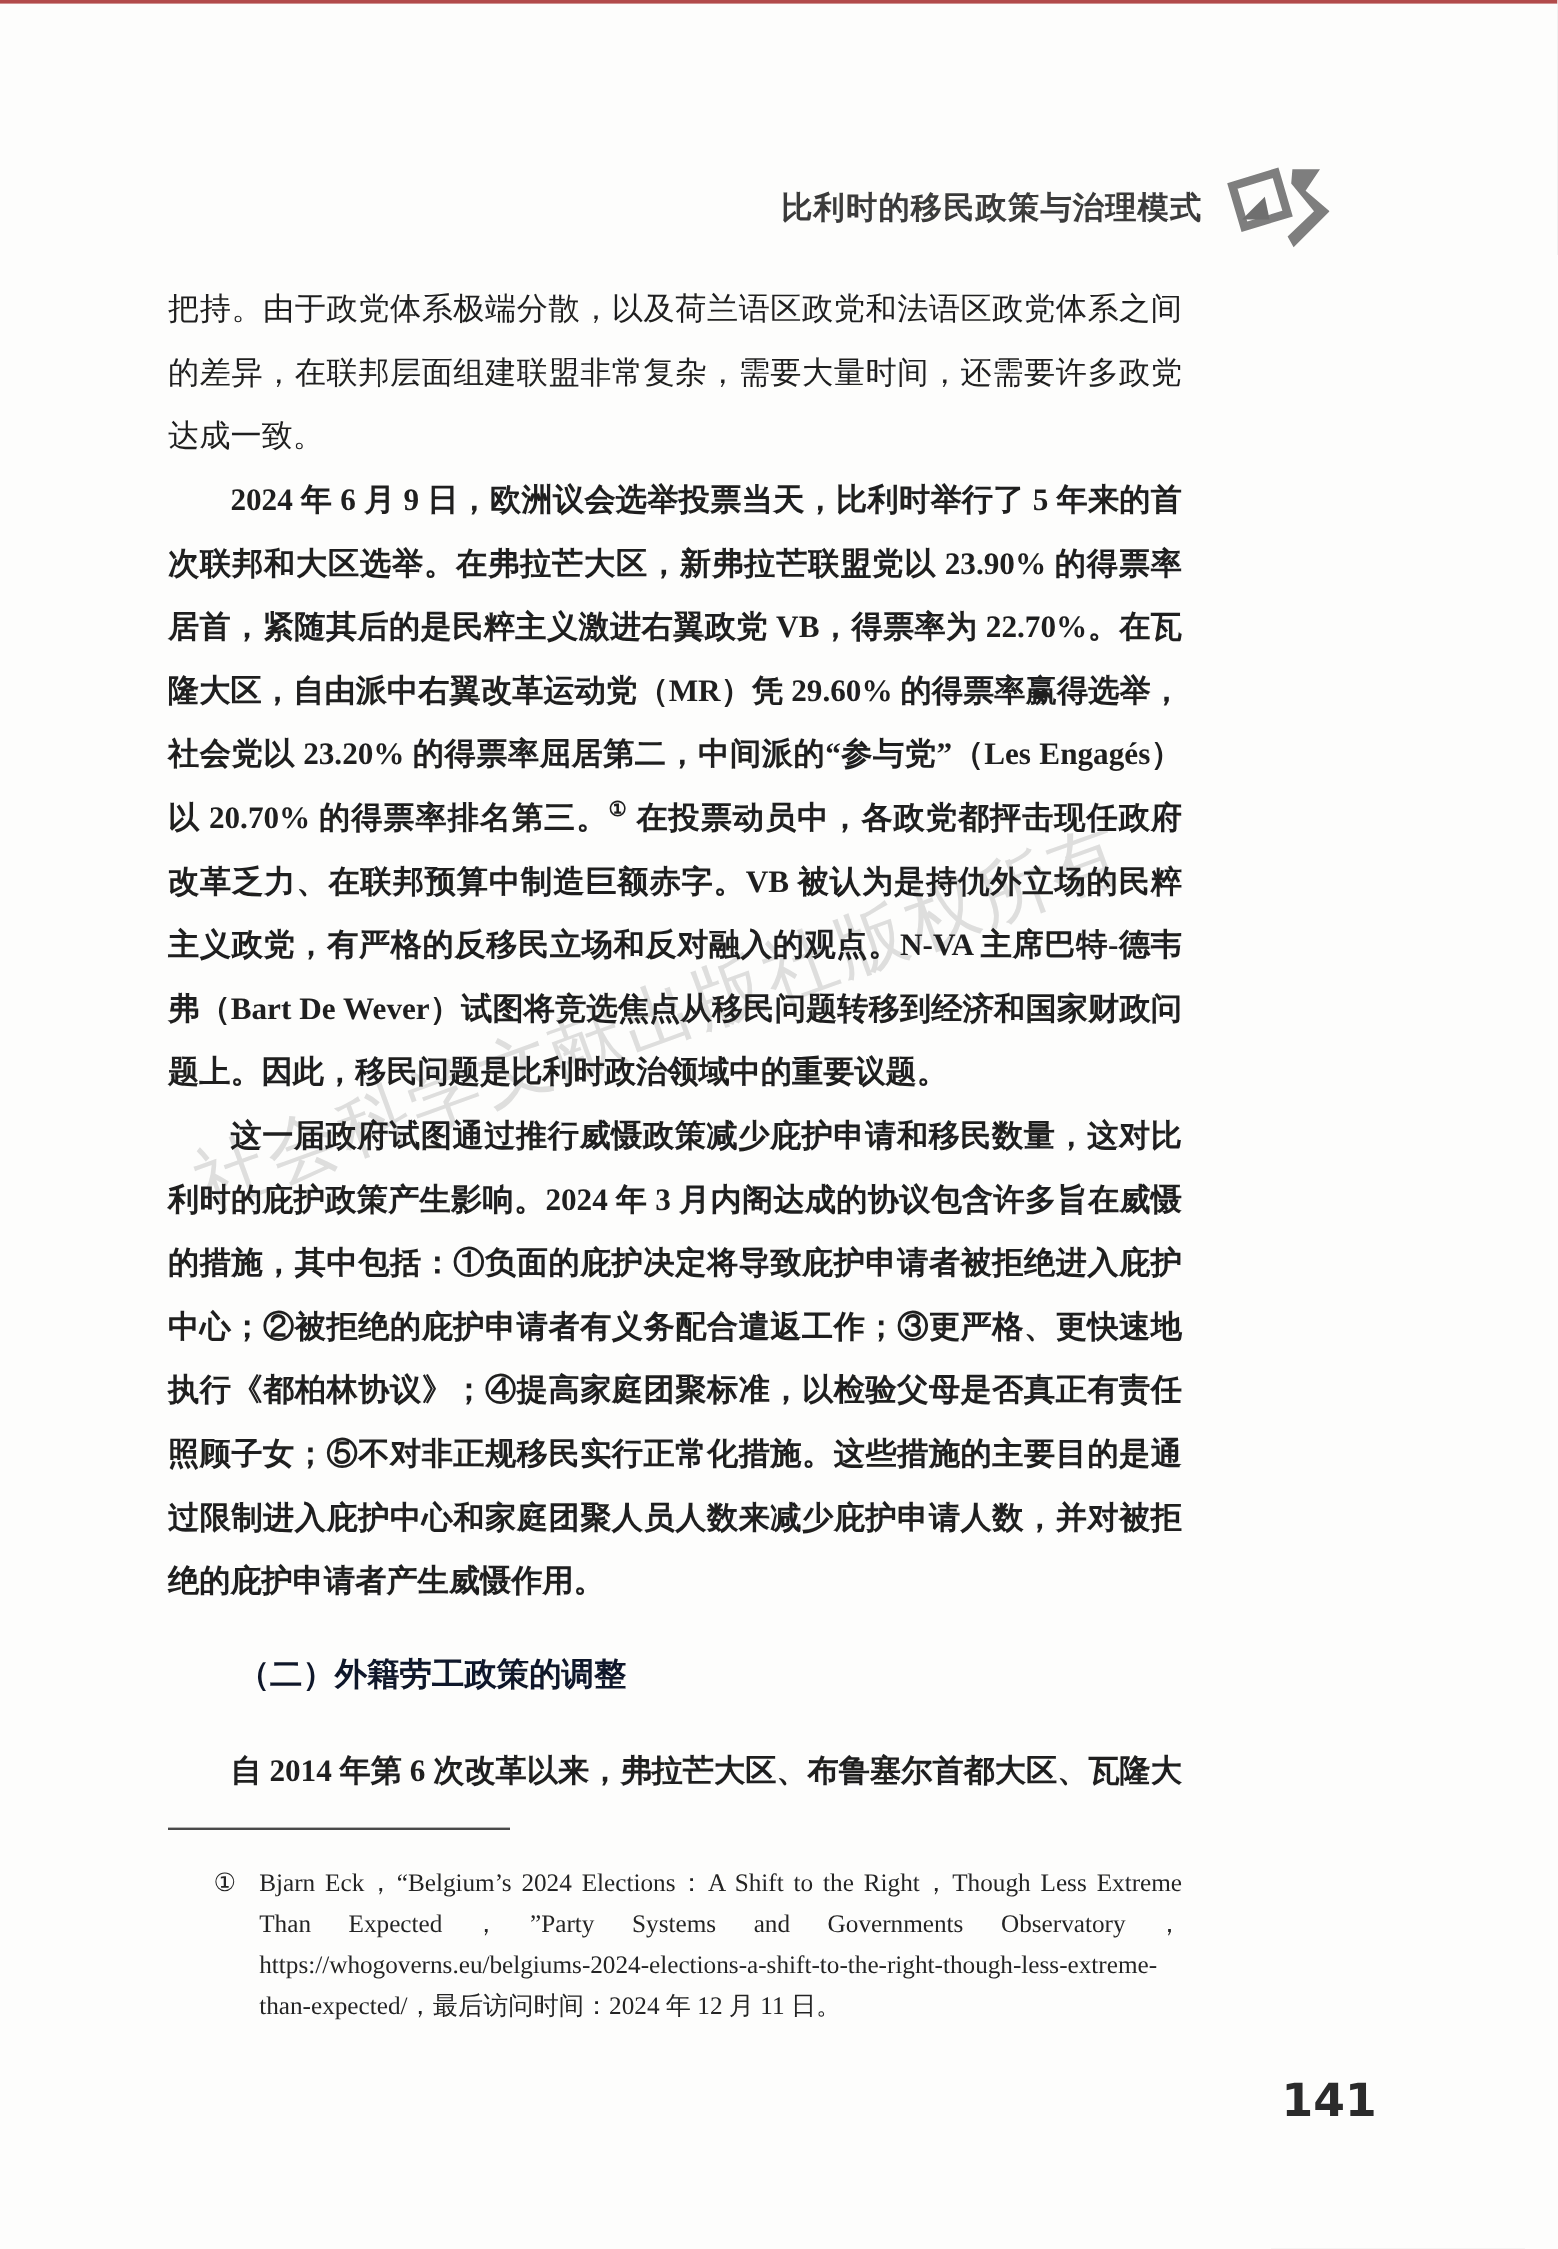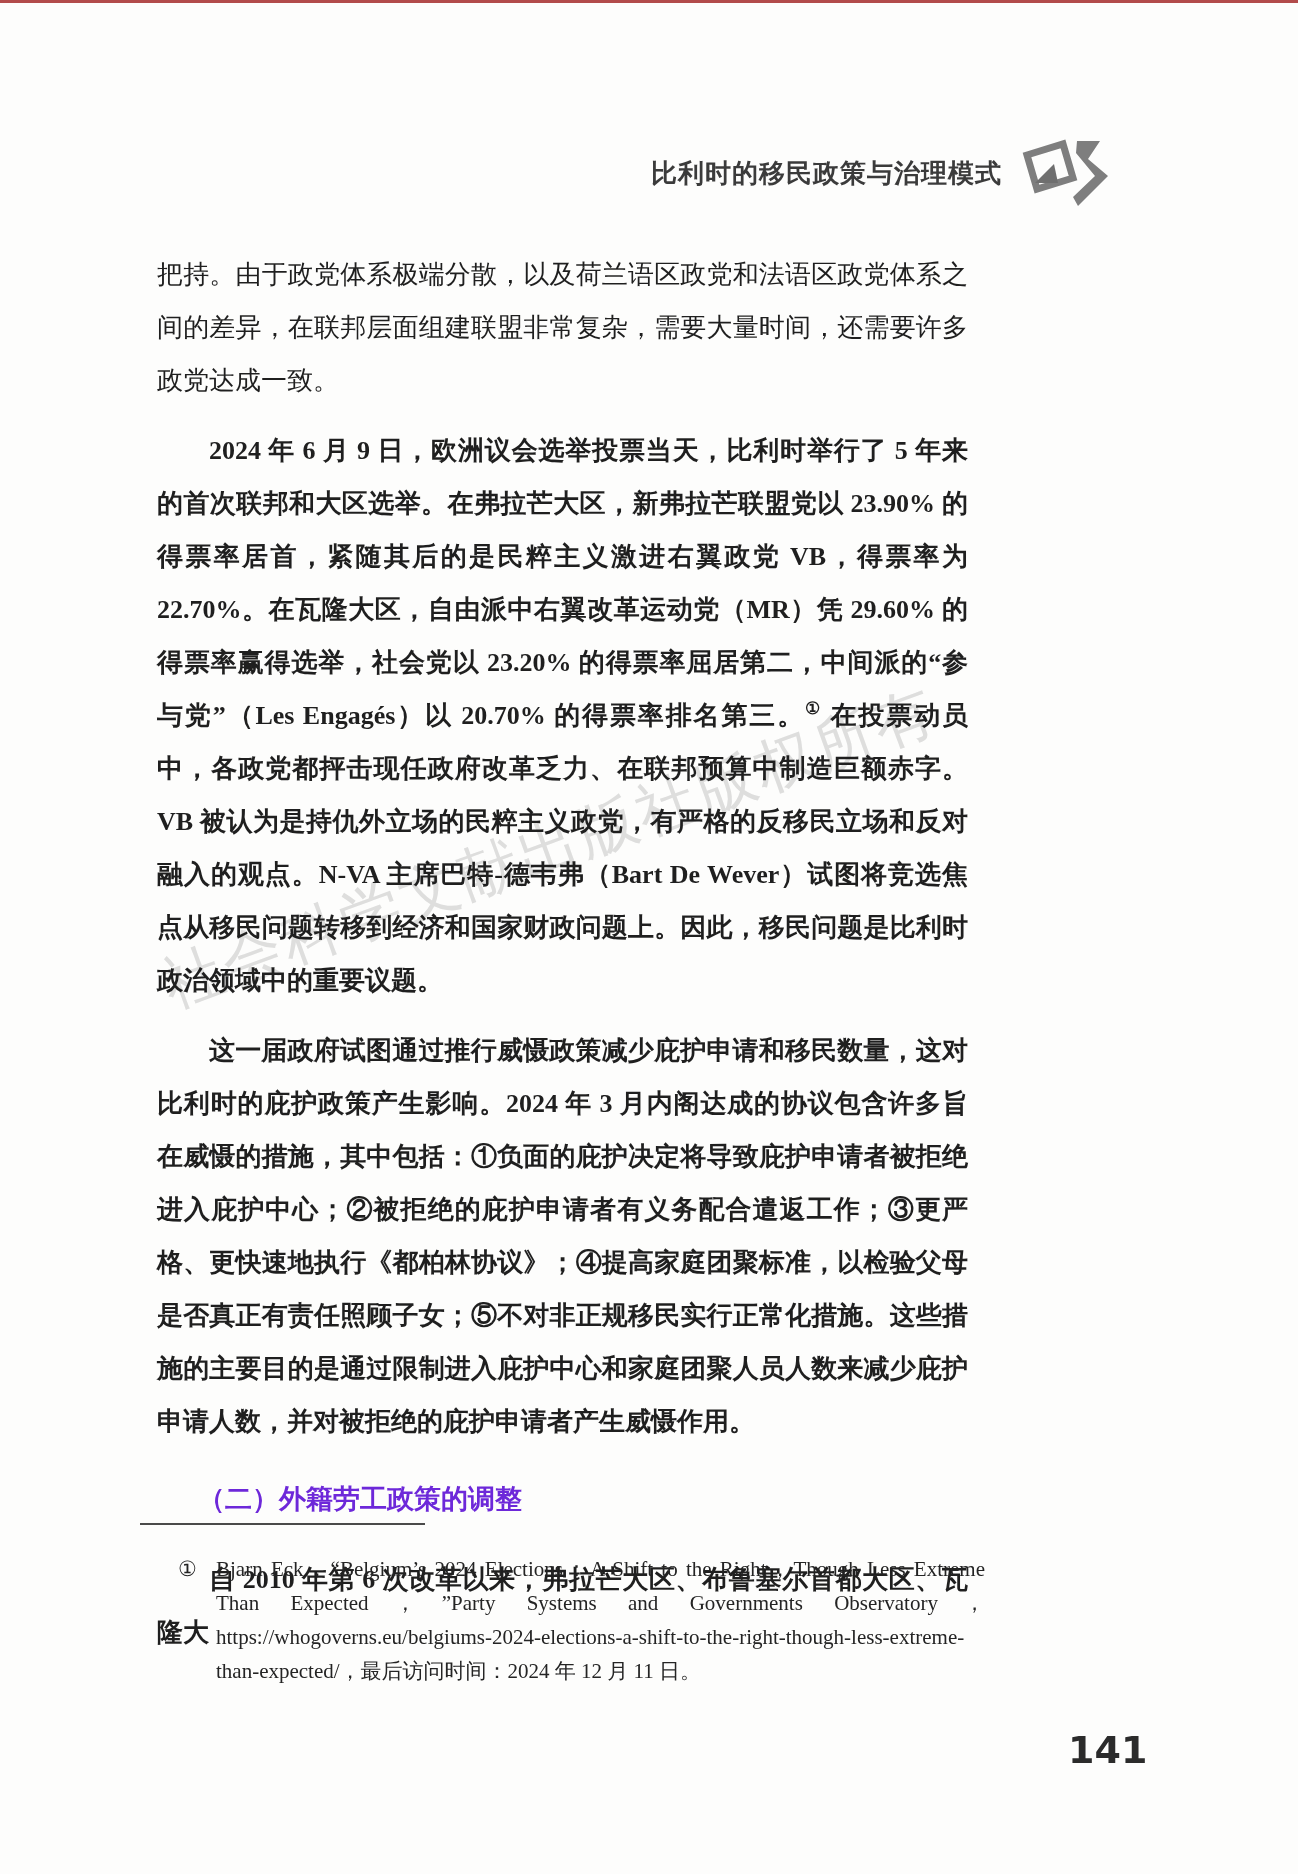--- a/index.html
+++ b/index.html
@@ -32,34 +32,34 @@
   }
   .head-title {
     font-family:"Liberation Sans","DejaVu Sans",sans-serif;
     font-weight:bold; font-size:26px; color:#3b3b3b; letter-spacing:1px;
   }
   .head-logo { display:inline-block; line-height:0; }
   .body-text {
     position:absolute; left:140px; top:231px; width:845px; z-index:2;
   }
   .para {
-    margin:17px;
+    margin:0;
     font-size:26px; line-height:53px;
     text-align:justify; text-justify:inter-ideograph;
     color:#1f1f1f;
   }
   .para.indent { text-indent:52px;font-weight:bold; }
   .note-ref {
     font-size:17px; line-height:0; vertical-align:super;
   }
   .section-heading {
     margin:25px 0 0 0;
     font-family:"Liberation Sans","DejaVu Sans",sans-serif;
     font-weight:bold; font-size:27px; line-height:53px;
-    text-indent:58px; color:#6d28d9;
+    text-indent:58px; color:#0f172a;
   }
   .para.after-heading { margin-top:27px; }
   .footnote-rule {
     position:absolute; left:140px; top:1523px; width:285px;
     border-top:2px solid #4a4a4a; z-index:2;
   }
   .footnote {
     position:absolute; left:178px; top:1552px; width:807px;
     display:flex; z-index:2;
     font-size:21px; line-height:34px; color:#242424;
@@ -90,21 +90,21 @@
         <path d="M57 5 L80 5 L68 23 L88 40 L58 70 L53 61 L75 40 L56 17 Z" fill="#7e7e7e"></path>
       </svg>
     </span>
   </header>
 
   <main class="body-text">
     <p class="para">把持。由于政党体系极端分散，以及荷兰语区政党和法语区政党体系之间的差异，在联邦层面组建联盟非常复杂，需要大量时间，还需要许多政党达成一致。</p>
     <p class="para indent"><span>2024 年 6 月 9 日，欧洲议会选举投票当天，比利时举行了 5 年来的首次联邦和大区选举。在弗拉芒大区，新弗拉芒联盟党以 23.90% 的得票率居首，紧随其后的是民粹主义激进右翼政党 VB，得票率为 22.70%。在瓦隆大区，自由派中右翼改革运动党（MR）凭 29.60% 的得票率赢得选举，社会党以 23.20% 的得票率屈居第二，中间派的“参与党”（Les Engagés）以 20.70% 的得票率排名第三。</span><sup class="note-ref">①</sup><span> 在投票动员中，各政党都抨击现任政府改革乏力、在联邦预算中制造巨额赤字。VB 被认为是持仇外立场的民粹主义政党，有严格的反移民立场和反对融入的观点。N-VA 主席巴特-德韦弗（Bart De Wever）试图将竞选焦点从移民问题转移到经济和国家财政问题上。因此，移民问题是比利时政治领域中的重要议题。</span></p>
     <p class="para indent">这一届政府试图通过推行威慑政策减少庇护申请和移民数量，这对比利时的庇护政策产生影响。2024 年 3 月内阁达成的协议包含许多旨在威慑的措施，其中包括：①负面的庇护决定将导致庇护申请者被拒绝进入庇护中心；②被拒绝的庇护申请者有义务配合遣返工作；③更严格、更快速地执行《都柏林协议》；④提高家庭团聚标准，以检验父母是否真正有责任照顾子女；⑤不对非正规移民实行正常化措施。这些措施的主要目的是通过限制进入庇护中心和家庭团聚人员人数来减少庇护申请人数，并对被拒绝的庇护申请者产生威慑作用。</p>
     <h3 class="section-heading">（二）外籍劳工政策的调整</h3>
-    <p class="para indent after-heading">自 2010 年第 6 次改革以来，弗拉芒大区、布鲁塞尔首都大区、瓦隆大</p>
+    <p class="para indent after-heading">自 2014 年第 6 次改革以来，弗拉芒大区、布鲁塞尔首都大区、瓦隆大</p>
   </main>
 
   <div class="footnote-rule"></div>
 
   <div class="footnote">
     <span class="fn-marker">①</span>
     <span class="fn-text">Bjarn Eck，“Belgium’s 2024 Elections：A Shift to the Right，Though Less Extreme Than Expected，”Party Systems and Governments Observatory，https://whogoverns.eu/belgiums-2024-elections-a-shift-to-the-right-though-less-extreme-than-expected/，最后访问时间：2024 年 12 月 11 日。</span>
   </div>
 
   <div class="page-number">141</div>

